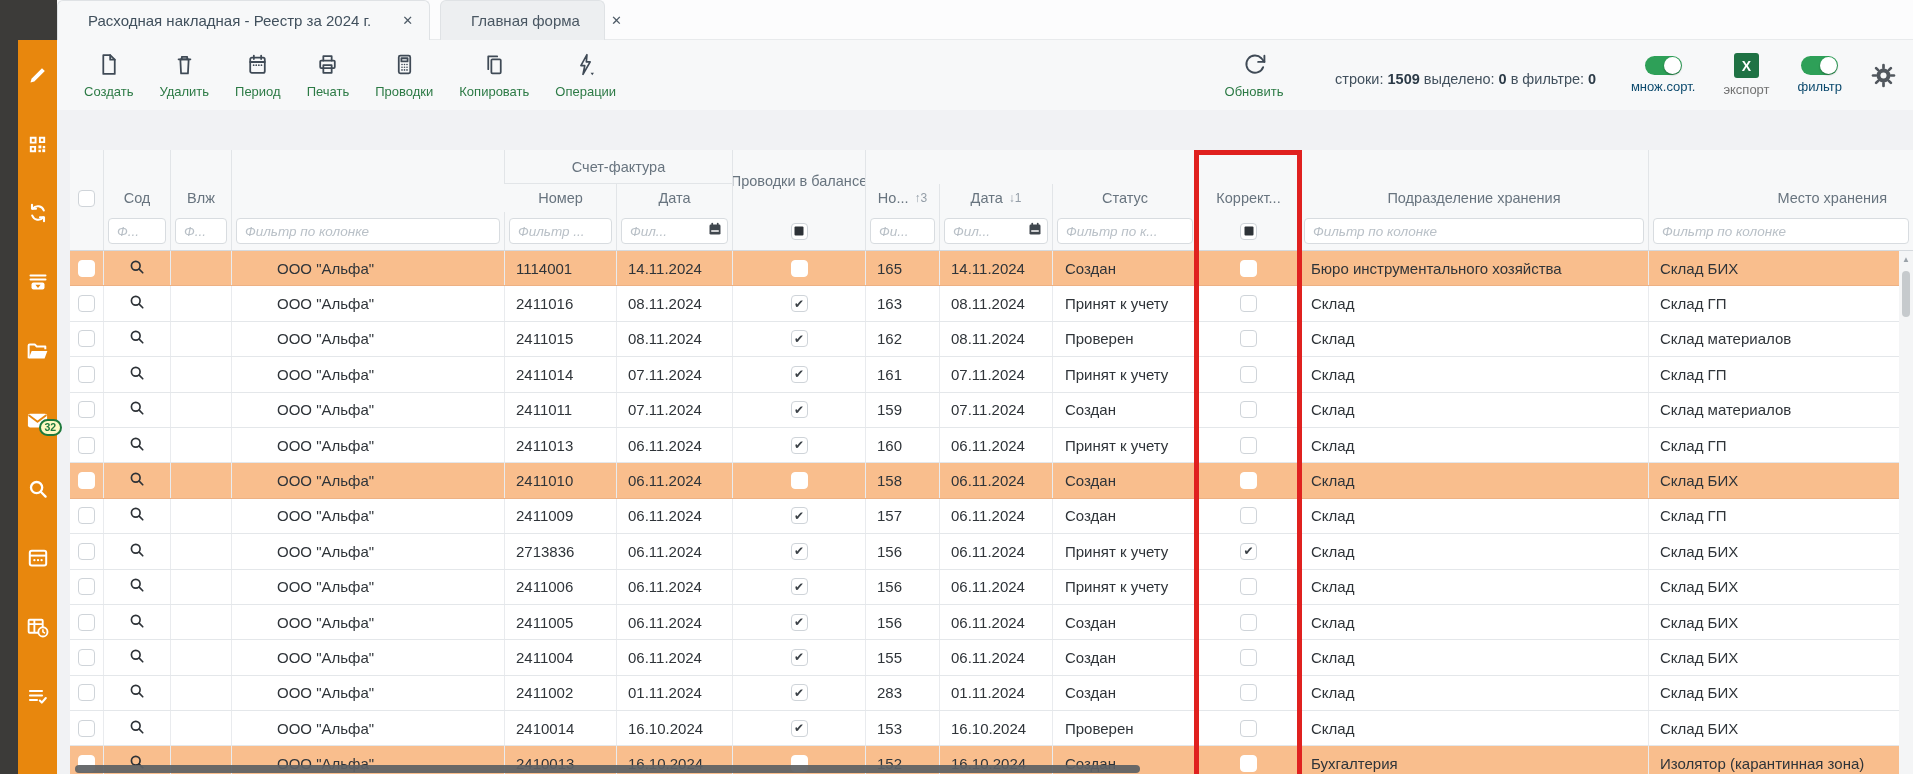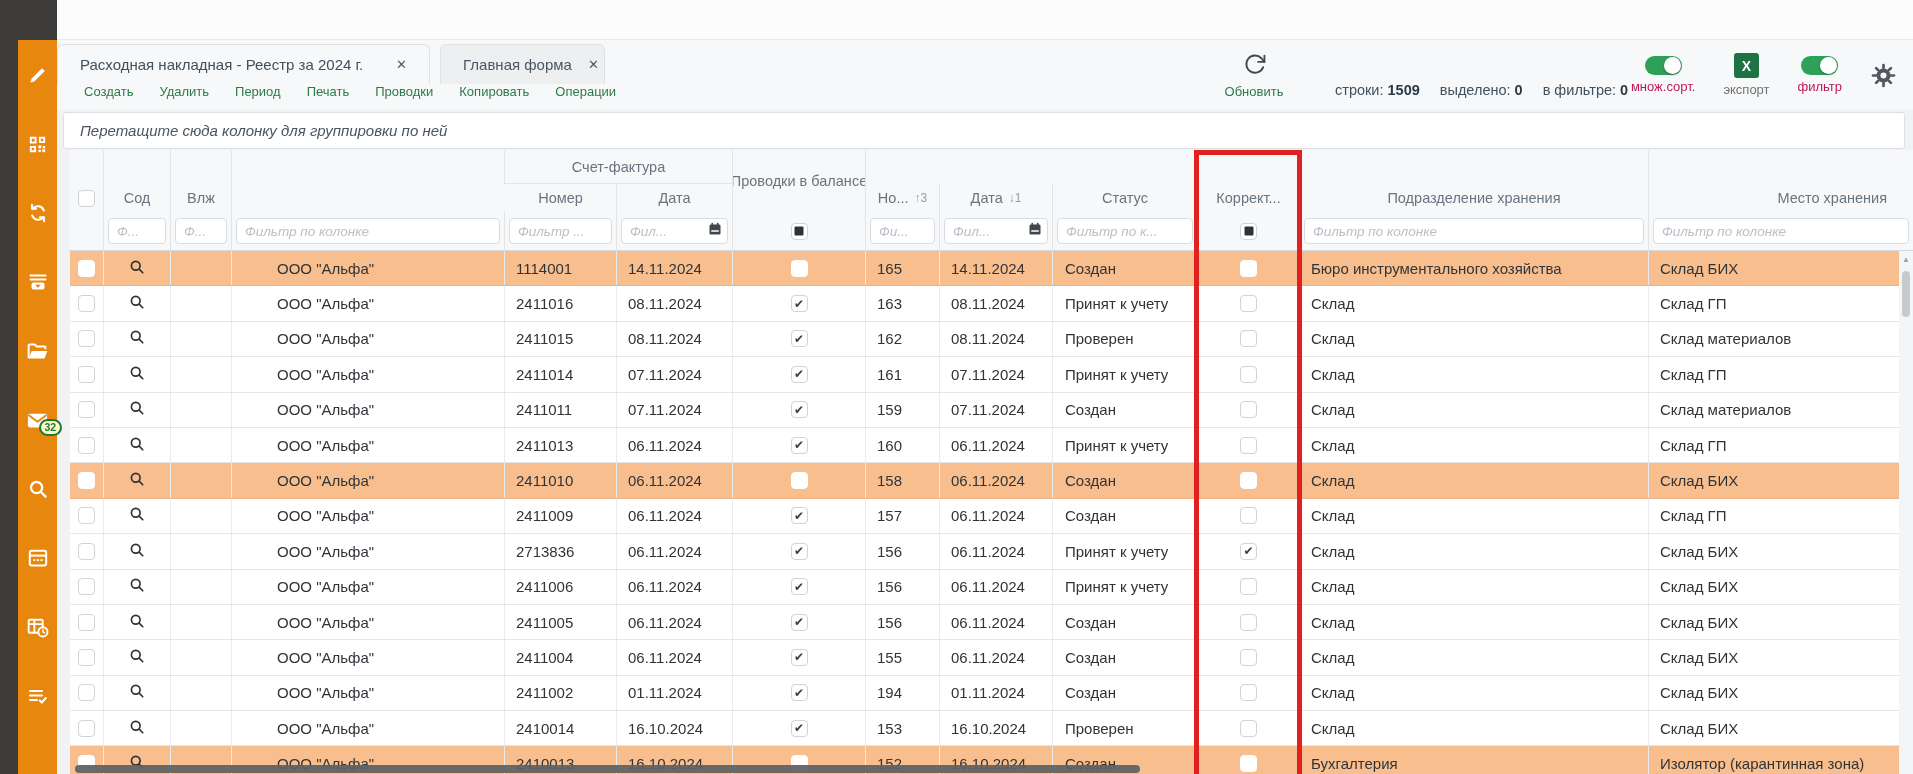--- a/index.html
+++ b/index.html
@@ -12,37 +12,37 @@
   .rail-dark   { position:absolute; left:0; top:0; width:18px; height:774px; background:#3c3b39; z-index:5; }
   .rail        { position:absolute; left:18px; top:40px; width:39px; height:734px; background:#E8870D; z-index:5;
                  display:flex; flex-direction:column; align-items:center; padding-top:22px; gap:43px; }
   .rail-item   { position:relative; width:26px; height:26px; display:flex; align-items:center; justify-content:center; cursor:pointer; }
   .rail-item svg { display:block; }
   .rail-badge  { position:absolute; left:14px; top:12px; background:#fef9c3; border:2px solid #1e7a3c; color:#1e7a3c;
                  font-size:10.5px; font-weight:bold; border-radius:9px; padding:0 4px; line-height:13px; }
 
   
   .tabbar { position:absolute; left:57px; top:0; right:0; height:40px; background:#fcfcfd; border-bottom:1px solid #e8eaec; z-index:4; display:flex; }
-  .tab { height:40px; display:flex; align-items:center; gap:16px; padding:0 22px; font-size:15px; color:#41505d;
-         border:1px solid #dfe2e5; border-bottom:none; border-radius:6px 6px 0 0; cursor:pointer; white-space:nowrap;margin-top:44px; }
+  .tab { height:40px; display:flex; align-items:center; gap:31px; padding:0 30px; font-size:15px; color:#41505d;
+         border:1px solid #dfe2e5; border-bottom:none; border-radius:6px 6px 0 0; cursor:pointer; white-space:nowrap; }
   .tab.active { background:#f7f8f9; width:373px; }
   .tab.inactive { background:#edeff1; margin-left:10px; width:165px; color:#4a5763; }
   .tab .x { font-size:13px; font-weight:bold; color:#4d5a66; margin-left:auto; }
 
   
   .toolbar { position:absolute; left:57px; top:40px; right:0; height:70px; background:#f7f8f9; z-index:3; }
   .tbtns { position:absolute; left:14px; top:0; height:70px; display:flex; align-items:center; }
   .tbtn { display:flex; flex-direction:column; align-items:center; justify-content:center; gap:3px; padding:0 13px; min-width:64px; cursor:pointer; }
   .tbtn-label { font-size:13px; color:#2C7A45; white-space:nowrap; }
   .refresh-btn { position:absolute; left:1155px; top:0; height:70px; width:84px; display:flex; flex-direction:column; align-items:center; justify-content:center; gap:3px; cursor:pointer; }
-  .stats { position:absolute; left:1278px; top:15px; height:70px; display:flex; align-items:center; gap:20px; font-size:14.5px; color:#41505d; }
+  .stats { position:absolute; left:1278px; top:4px; height:70px; display:flex; align-items:center; gap:4px; font-size:14.5px; color:#41505d; }
   .stats b { color:#2b3a47; margin-left:4px; }
   .rightctl { position:absolute; right:16px; top:0; height:70px; display:flex; align-items:center; gap:28px; }
   .ctl { display:flex; flex-direction:column; align-items:center; gap:4px; cursor:pointer; }
-  .ctl-label { font-size:13px; color:#be185d; white-space:nowrap; }
+  .ctl-label { font-size:13px; color:#0c4a6e; white-space:nowrap; }
   .ctl-label.green { color:#737373; }
   .toggle { width:37px; height:19px; border-radius:10px; background:#2ea058; position:relative; display:inline-block; }
   .toggle::after { content:""; position:absolute; right:1px; top:1px; width:17px; height:17px; background:#fff; border-radius:50%; box-shadow:0 1px 2px rgba(0,0,0,.35); }
   .xlicon { width:25px; height:25px; background:#1F7244; color:#fff; font-weight:bold; font-size:14px; display:flex; align-items:center; justify-content:center; border-radius:3px; }
   .gear { display:flex; align-items:center; }
 
   
   .groupbar { position:absolute; left:63px; top:112px; width:1842px; height:37px; background:#fff; border:1px solid #dcdfe3; border-radius:3px;
               display:flex; align-items:center; padding-left:16px; font-size:15px; font-style:italic; color:#4a5560; z-index:2; }
 
@@ -320,23 +320,20 @@
               <rect x="10.8" y="1.5" width="2.4" height="5" rx="1.2" transform="rotate(270 12 12)"></rect>
               <rect x="10.8" y="1.5" width="2.4" height="5" rx="1.2" transform="rotate(315 12 12)"></rect>
               <circle cx="12" cy="12" r="6.2"></circle>
             </g>
             <circle cx="12" cy="12" r="2.7" fill="#f7f8f9"></circle>
           </svg>
       </div>
     </div>
   </div>
 
-  <div class="groupbar">
-    <span>Перетащите сюда колонку для группировки по ней</span>
-  </div>
 
   <div class="ghead">
     <div class="cols ghead-main">
       <div class="hc" style="grid-area:1/1/2/2"></div>
       <div class="hc" style="grid-area:1/2/2/3"></div>
       <div class="hc" style="grid-area:1/3/2/4"></div>
       <div class="hc" style="grid-area:1/4/2/5"></div>
       <div class="hc grp" style="grid-area:1/5/2/7">Счет-фактура</div>
       <div class="hc two" style="grid-area:1/7/3/8">Проводки в балансе</div>
       <div class="hc" style="grid-area:1/11/2/12"></div>
@@ -752,21 +749,21 @@
               <path d="M14.6 14.6l4.3 4.3"></path>
             </svg></span>
         </div>
     <div class="cell"></div>
     <div class="cell c-org">ООО "Альфа"</div>
     <div class="cell c-num">2411002</div>
     <div class="cell c-num">01.11.2024</div>
     <div class="cell c-center">
           <span class="cb checked"></span>
         </div>
-    <div class="cell c-num">194</div>
+    <div class="cell c-num">283</div>
     <div class="cell c-num">01.11.2024</div>
     <div class="cell c-status">Создан</div>
     <div class="cell c-center">
           <span class="cb"></span>
         </div>
     <div class="cell c-text">Склад</div>
     <div class="cell c-text">Склад БИХ</div>
   </div>
 
   <div class="row cols">

